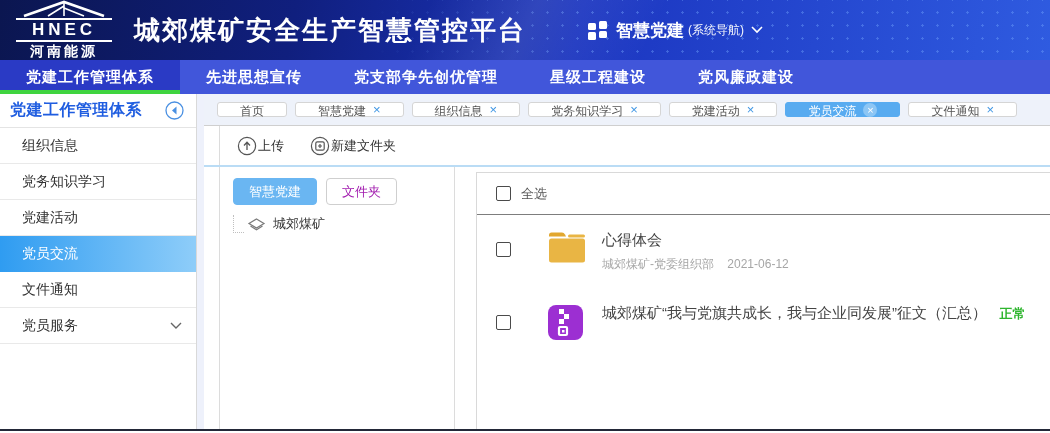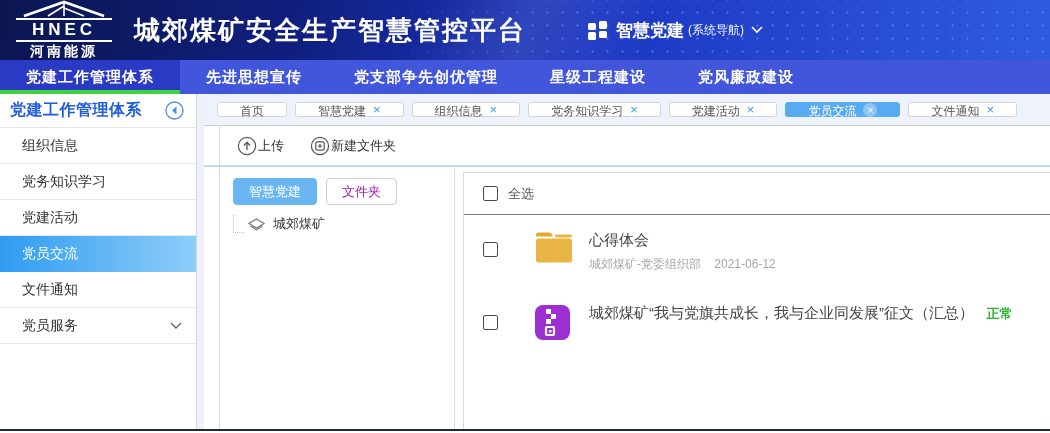--- a/index.html
+++ b/index.html
@@ -80,21 +80,21 @@
   .tree-tabs { display:flex; gap:9px; padding:11px 0 10px 13px; }
   .ttab { height:27px; padding:0 15px; display:flex; align-items:center; font-size:13px;
     border-radius:4px; cursor:pointer; background:#fff; border:1px solid #cfcfcf; color:#a21caf; }
   .ttab.active { background:#6ab6f2; border-color:#6ab6f2; color:#fff; }
   .tree-node { display:flex; align-items:flex-end; margin-left:13px; cursor:pointer; }
   .elbow { width:11px; height:18px; border-left:1px dotted #bfbfbf;
     border-bottom:1px dotted #bfbfbf; margin-top:-16px; }
   .tree-node .lbl { font-size:13px; color:#333; margin-left:7px; }
 
   
-  .listpanel { flex:1; margin-left:8px; margin-top:5px;
+  .listpanel { flex:1; margin-left:21px; margin-top:5px;
     border-top:1px solid #d9d9d9; border-left:1px solid #d9d9d9; min-width:0; }
   .selrow { height:41px; display:flex; align-items:center; padding-left:19px; gap:10px; }
   .cb { width:15px; height:15px; border:1px solid #4a4a4a; border-radius:2px;
     background:#fff; flex:none; cursor:pointer; }
   .sel-lbl { font-size:13px; color:#555; }
   .sel-div { border-bottom:1px solid #7d7d7d; }
   .frow { display:flex; align-items:flex-start; padding:16px 0 15px 19px; gap:0; }
   .frow .cb { margin-top:11px; }
   .frow .fic { margin-left:36px; width:40px; flex:none; }
   .ftxt { margin-left:15px; min-width:0; }

